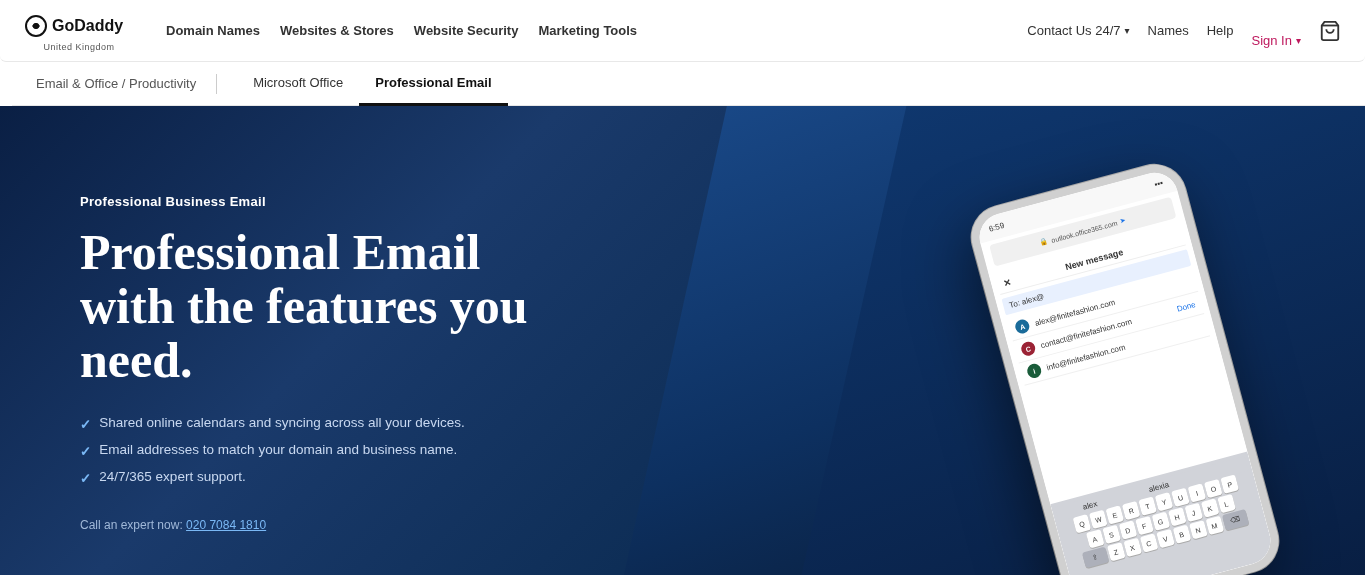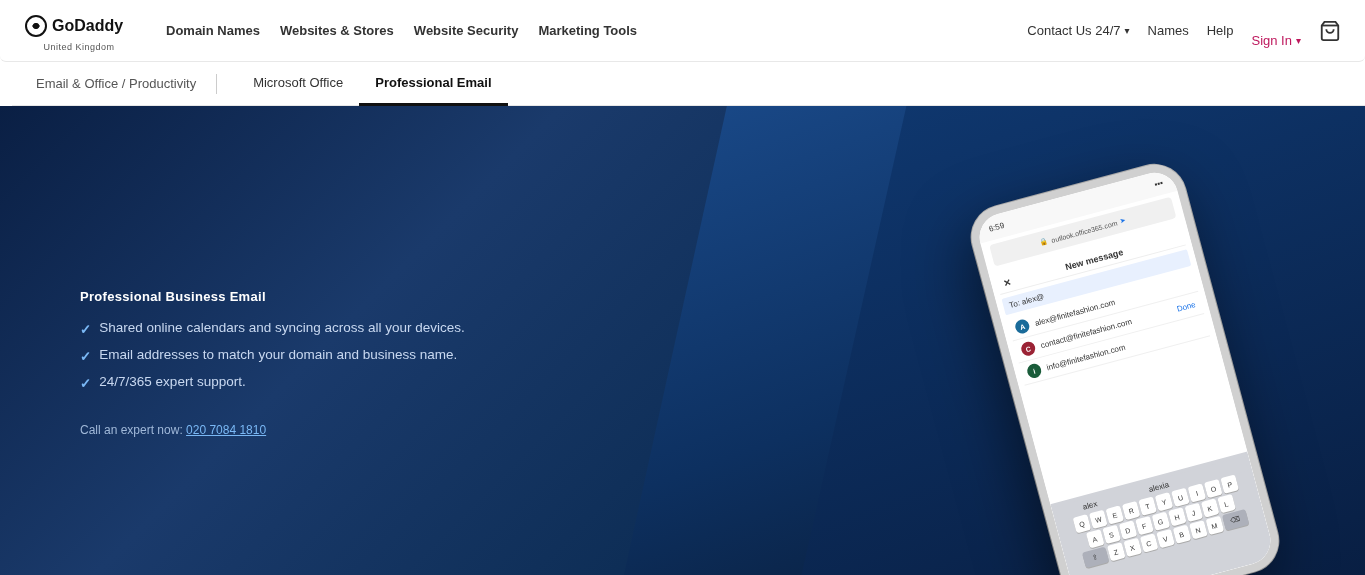--- a/index.html
+++ b/index.html
@@ -379,20 +379,21 @@
     <span class="subnav-tab active">Professional Email</span>
   </div>
 </nav>
 
 <section class="hero">
   <div class="hero-deco"></div>
   <div class="hero-deco2"></div>
 
   <div class="hero-content">
     <div class="hero-eyebrow">Professional Business Email</div>
+    <h1 class="hero-title">Professional Email with the features you need.</h1>
     <ul class="hero-features">
       <li>Shared online calendars and syncing across all your devices.</li>
       <li>Email addresses to match your domain and business name.</li>
       <li>24/7/365 expert support.</li>
     </ul>
     <div class="hero-call">
       <span>Call an expert now: </span>
       <a style="color:#7ab8f5;">020 7084 1810</a>
     </div>
   </div>

